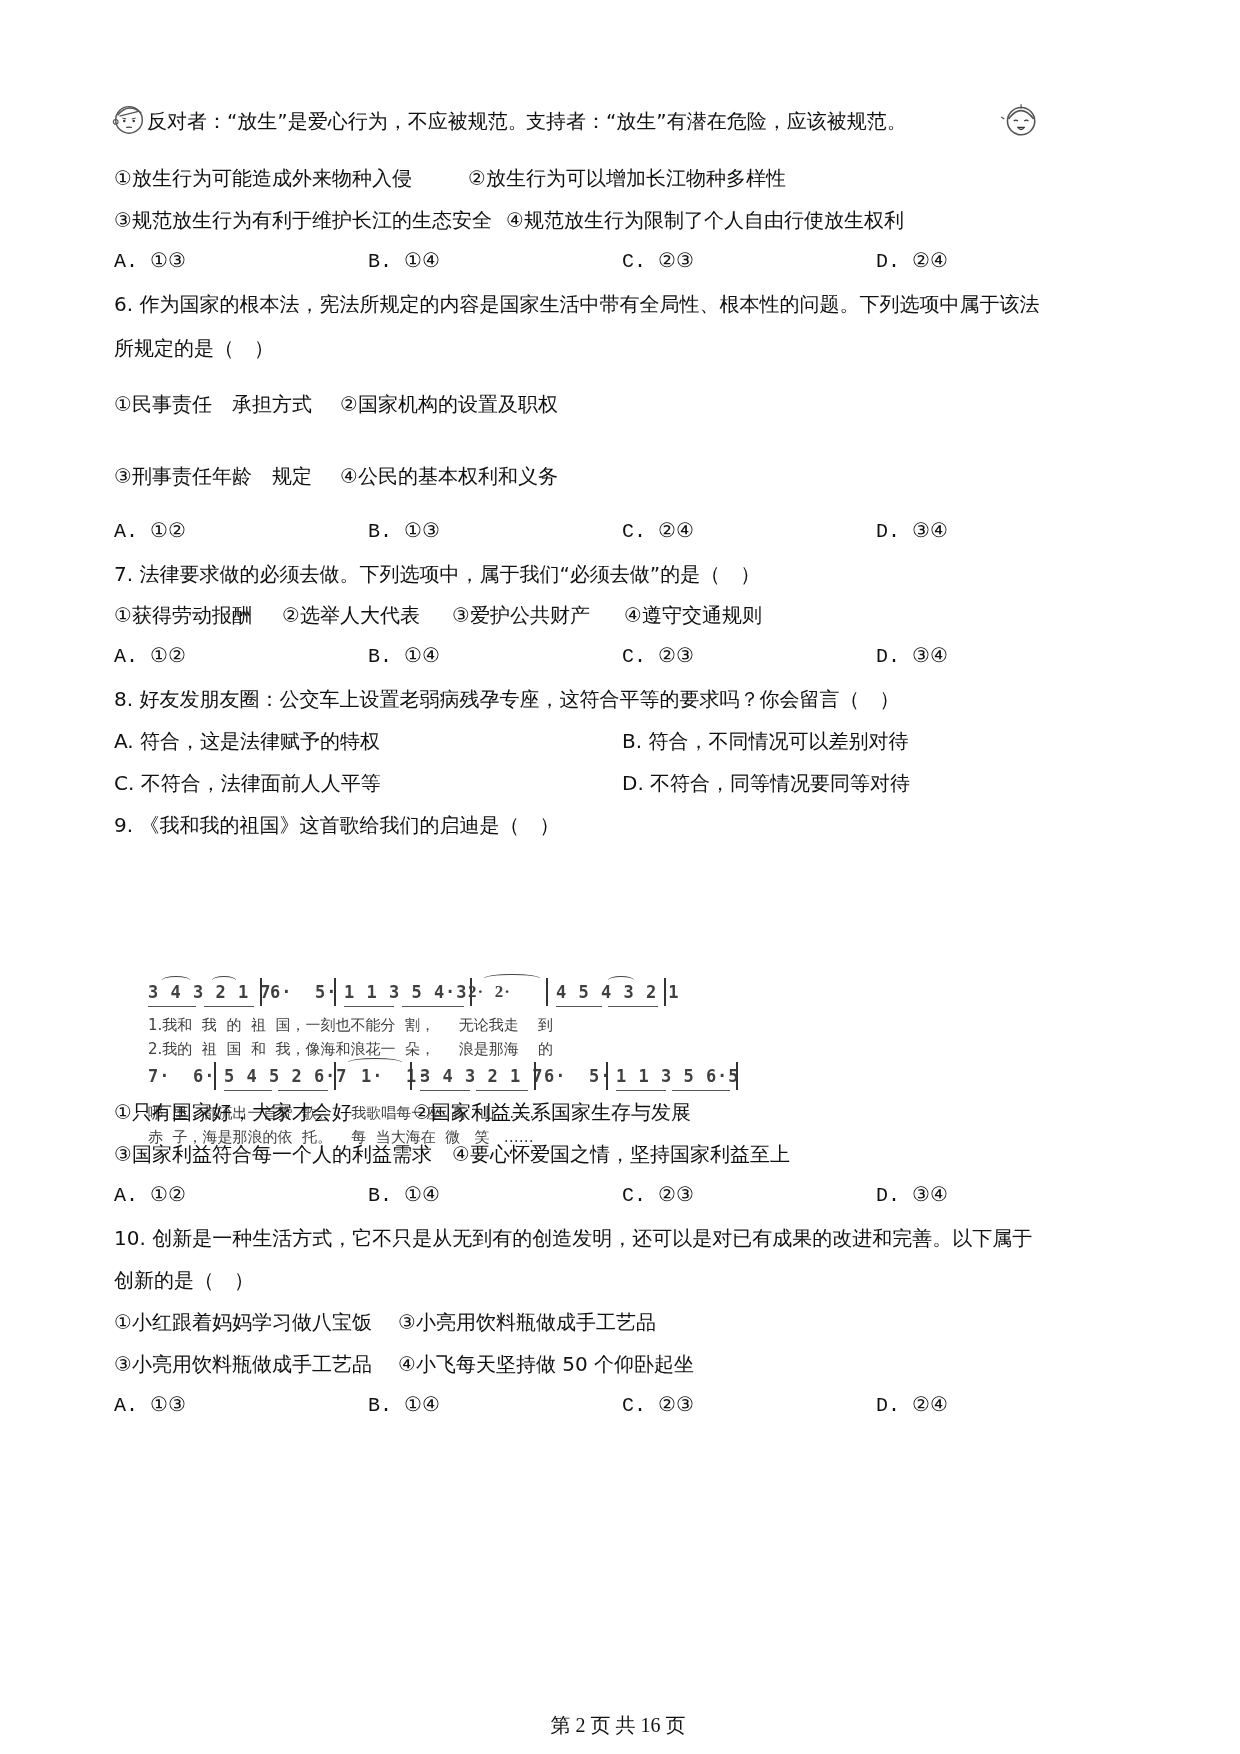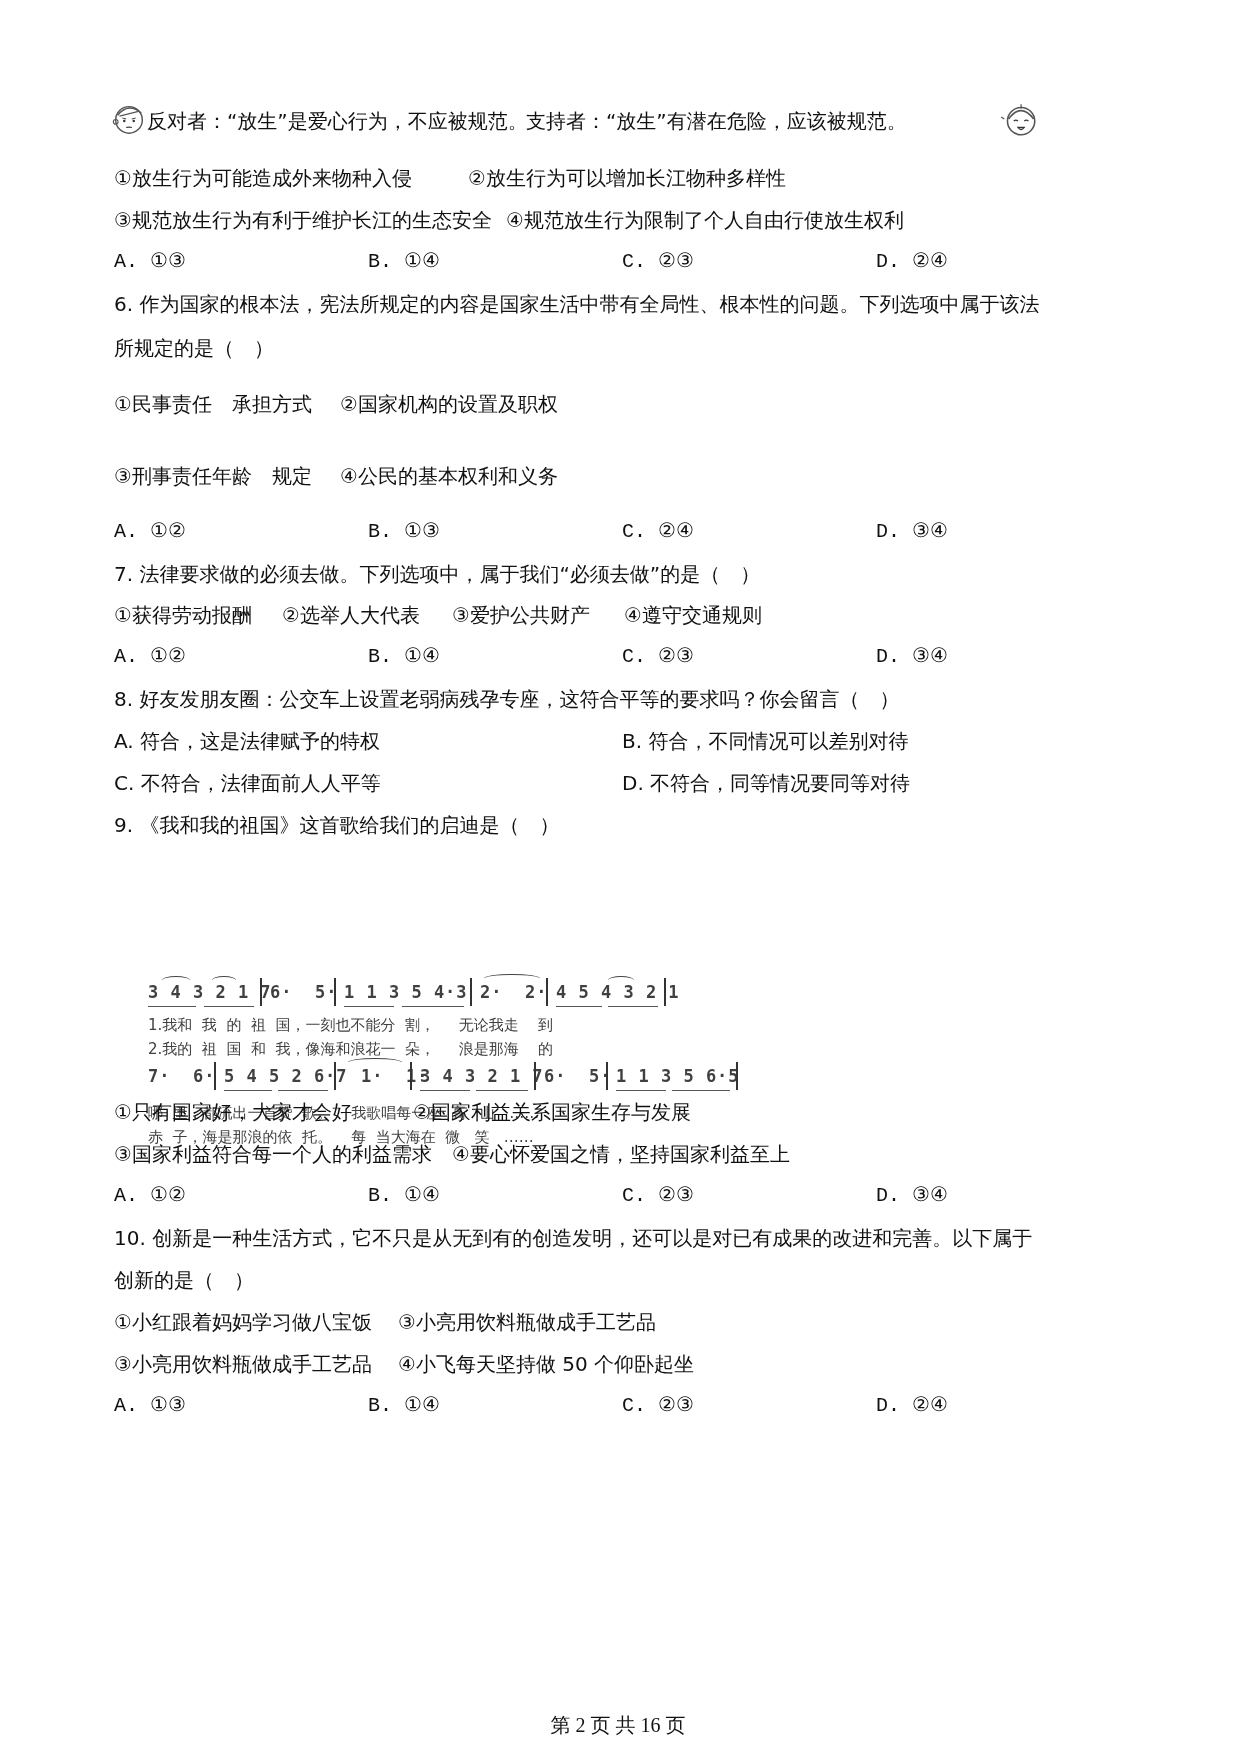--- a/index.html
+++ b/index.html
@@ -133,21 +133,21 @@
 
   <div class="score">
 
     <div class="score-row score-notes" style="top:20px; width:600px; height:28px;">
       <span class="score-seg" style="left:0;">3 4 3 2 1 7</span>
       <span class="bar" style="left:112px; top:-4px;"></span>
       <span class="score-seg" style="left:122px;">6·  5·</span>
       <span class="bar" style="left:186px; top:-4px;"></span>
       <span class="score-seg" style="left:196px;">1 1 3 5 4·3</span>
       <span class="bar" style="left:322px; top:-4px;"></span>
-      <span class="score-seg" style="left:332px;">2·  2·</span>
+      <span class="score-seg" style="left:320px;font-family:Liberation Serif, serif;">2·  2·</span>
       <span class="bar" style="left:398px; top:-4px;"></span>
       <span class="score-seg" style="left:408px;">4 5 4 3 2 1</span>
       <span class="bar" style="left:516px; top:-4px;"></span>
       <span class="arc" style="left:14px; top:-6px; width:28px;"></span>
       <span class="arc" style="left:64px; top:-6px; width:24px;"></span>
       <span class="arc" style="left:336px; top:-8px; width:56px;"></span>
       <span class="arc" style="left:460px; top:-6px; width:26px;"></span>
       <span class="uline" style="left:0; top:24px; width:48px;"></span>
       <span class="uline" style="left:56px; top:24px; width:50px;"></span>
       <span class="uline" style="left:196px; top:24px; width:50px;"></span>

